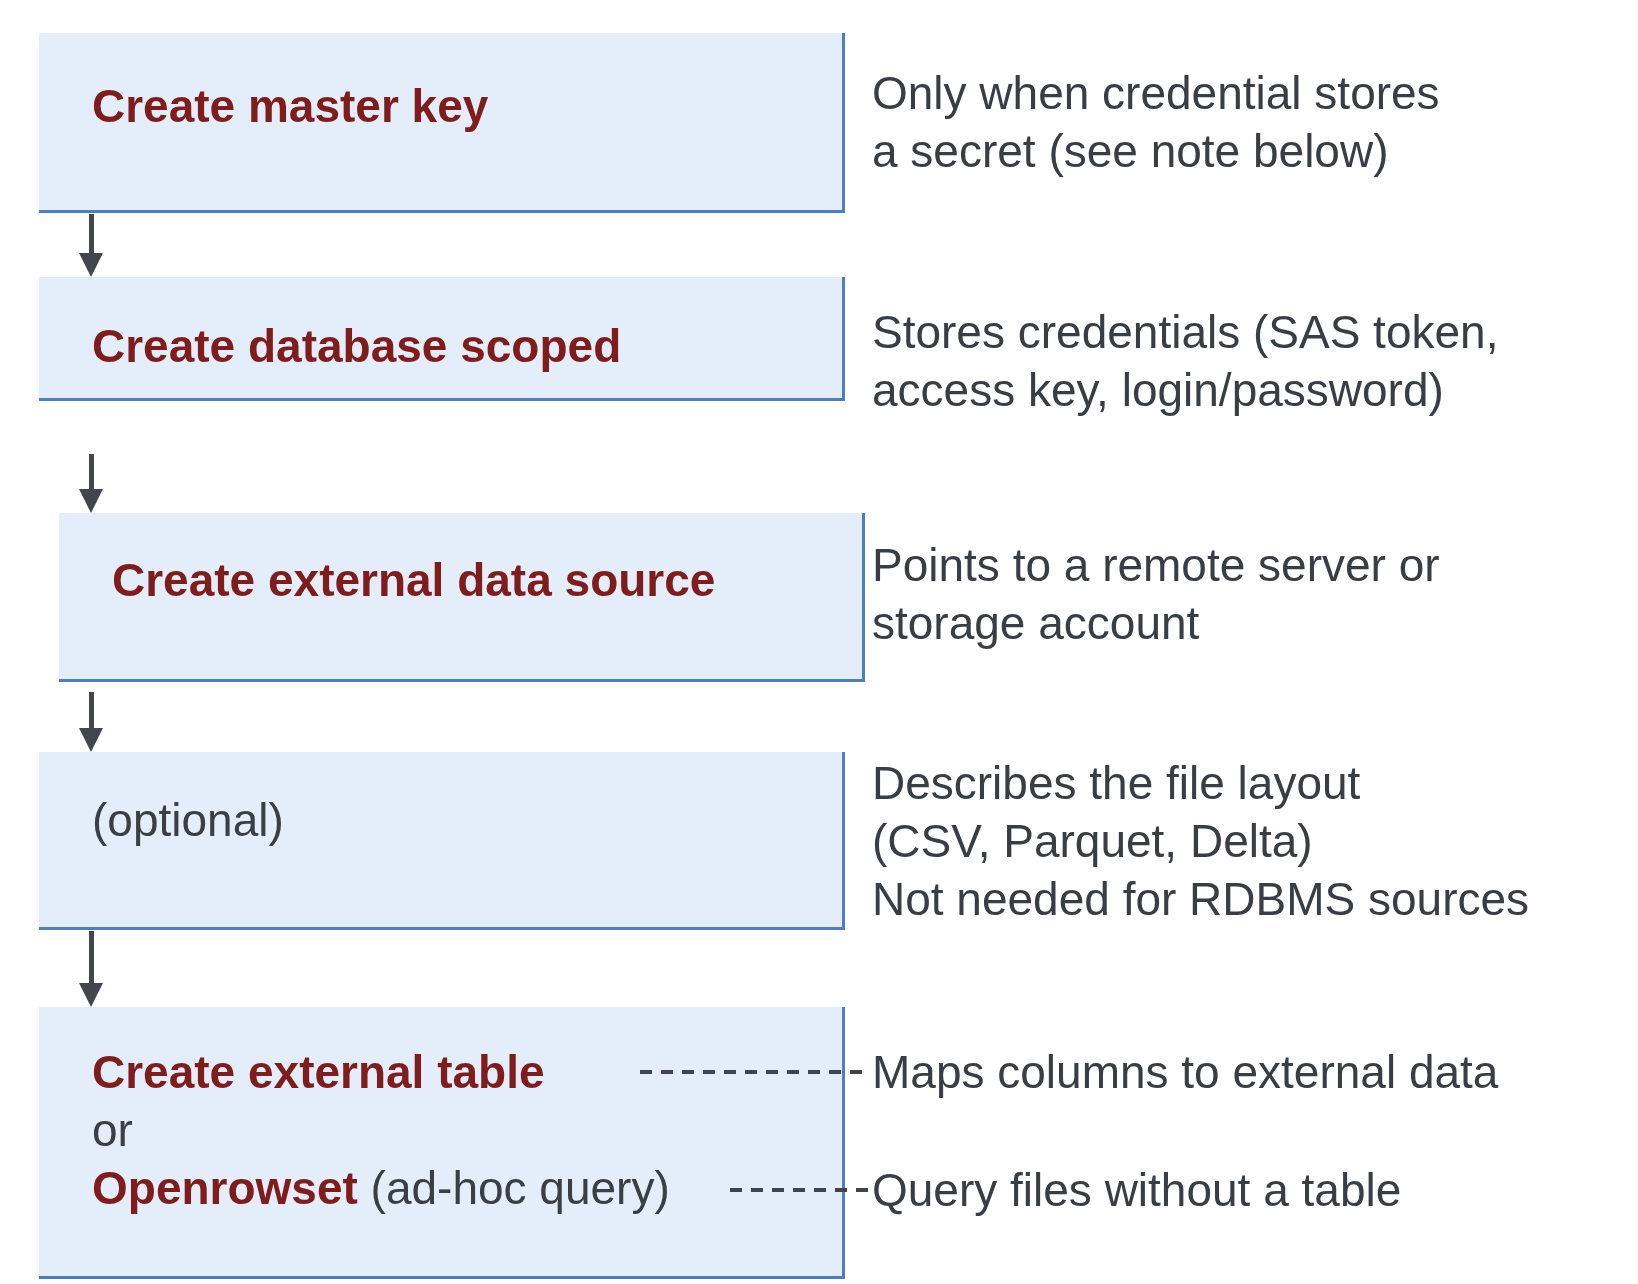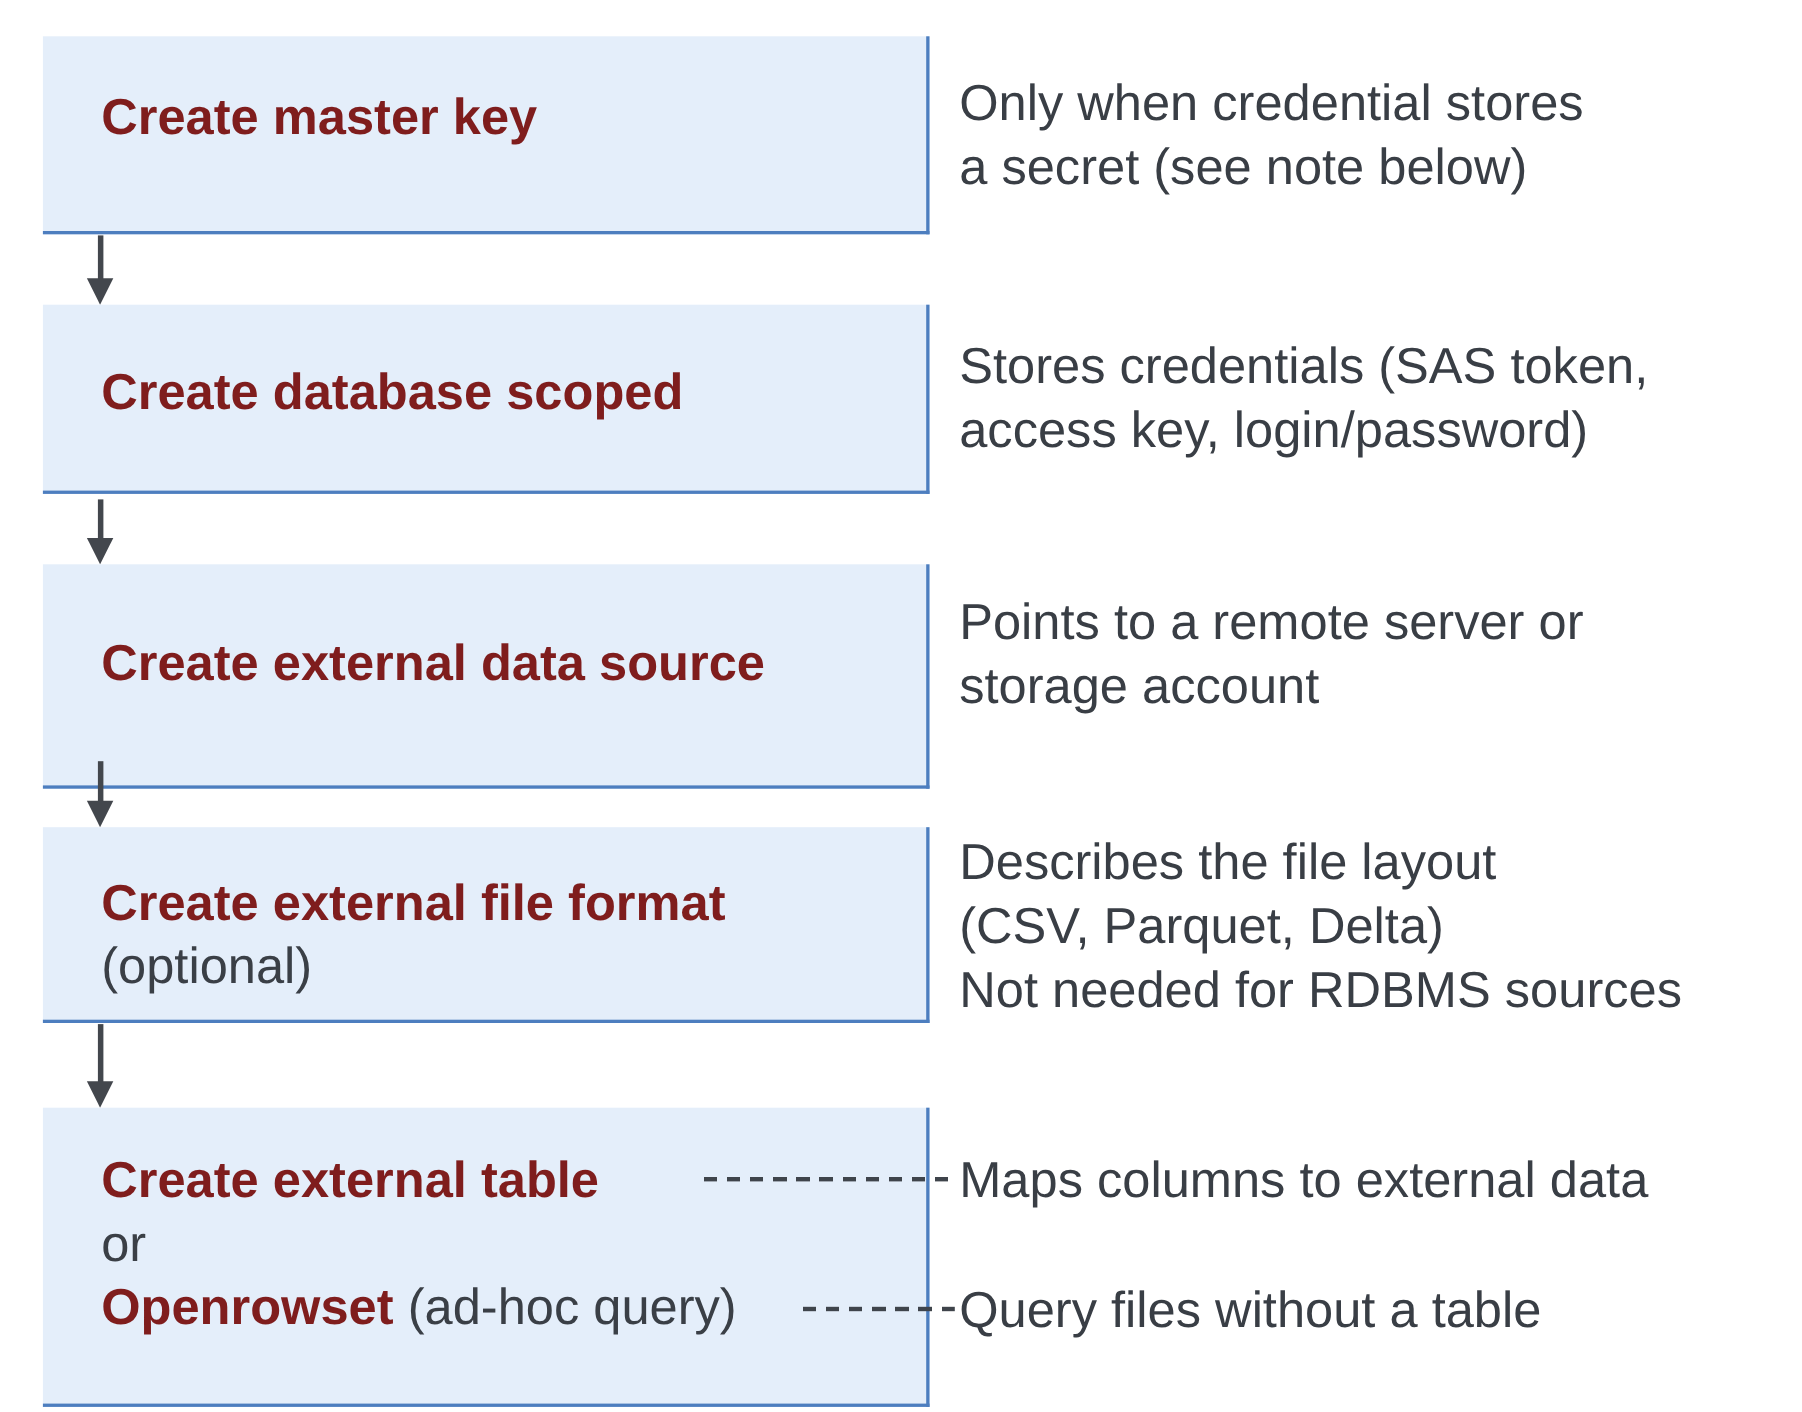--- a/index.html
+++ b/index.html
@@ -27,22 +27,22 @@
     background:var(--box-fill,#e4eefa);
     border-right:3px solid var(--box-border,#4d7ebf);
     border-bottom:3px solid var(--box-border,#4d7ebf);
     padding-left:53px;
     font-size:46px;
     line-height:58px;
   }
   .step-box .title{ font-weight:700; color:#7f1d1d; }
   .step-box .qualifier{ font-weight:400; color:#3a3f46; }
   .b1{ top:33px;   height:180px; padding-top:44px; }
-  .b2{ top:277px;  height:172px; padding-top:50px; }
-  .b3{ top:513px;  height:204px; padding-top:60px; }
+  .b2{ top:277px;  height:124px; padding-top:40px; }
+  .b3{ top:513px;  height:169px; padding-top:38px;margin-left:20px; }
   .b4{ top:752px;  height:178px; padding-top:39px; }
   .b5{ top:1007px; height:272px; padding-top:36px; }
   .arrow{
     position:absolute;
     left:79px;
     width:24px;
   }
   .arrow .stem{
     position:absolute;
     left:10px; top:0;
@@ -111,21 +111,20 @@
   <div class="step-box b3">
     <div class="title">Create external data source</div>
   </div>
 
   <div class="arrow a3">
     <div class="stem"></div>
     <div class="head"></div>
   </div>
 
   <div class="step-box b4">
-    <div class="title">Create external file format</div>
     <div class="qualifier">(optional)</div>
   </div>
 
   <div class="arrow a4">
     <div class="stem"></div>
     <div class="head"></div>
   </div>
 
   <div class="step-box b5">
     <div class="title">Create external table</div>

